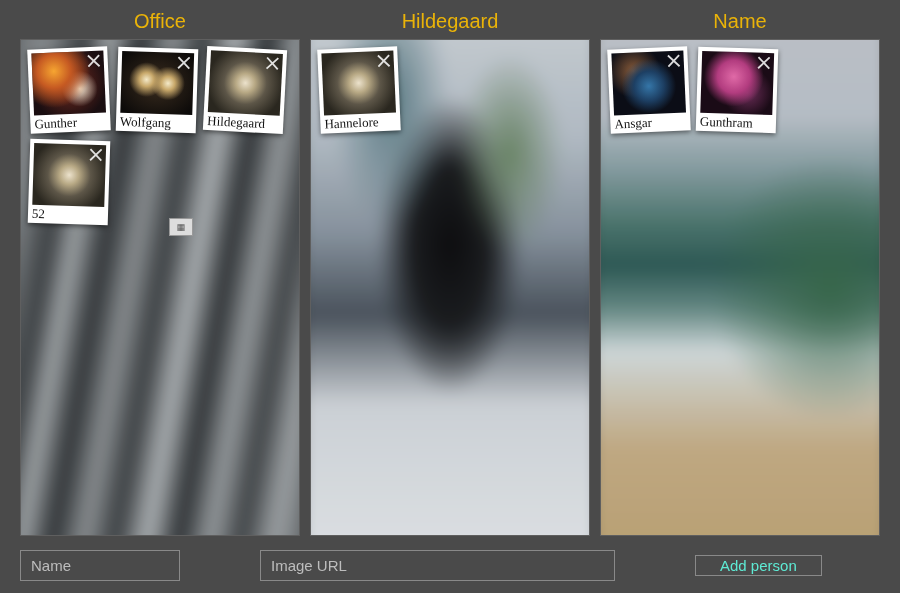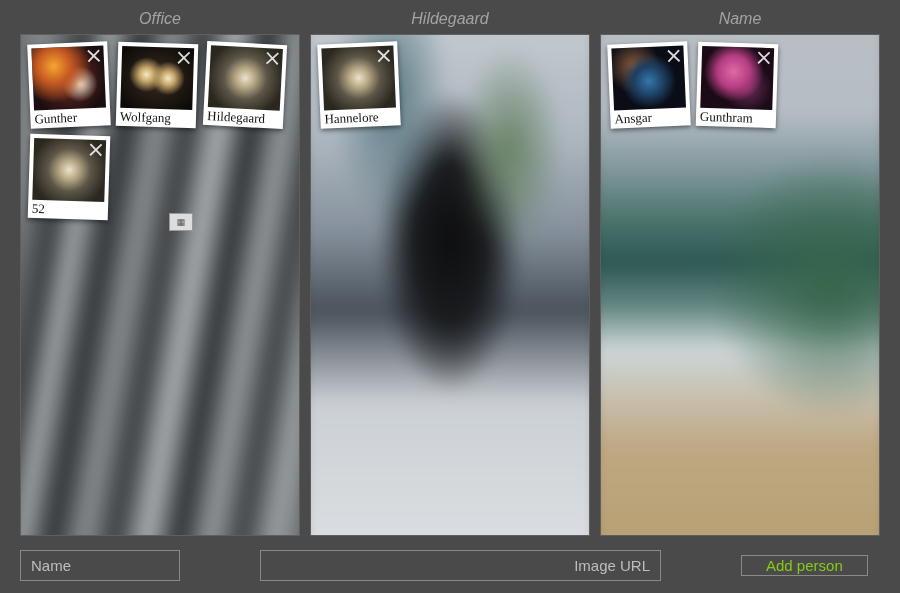--- a/index.html
+++ b/index.html
@@ -21,26 +21,25 @@
     min-height: 0;
   }
   .board {
     display: flex;
     flex-direction: column;
     flex: 1 1 0;
     min-width: 0;
   }
   .board-title {
     text-align: center;
-    font-size: 16px;
+    font-size: 20px;
     font-weight: 300;
-    color: #a3a3a3;
+    color: #eab308;
     padding-bottom: 6px;
     user-select: none;
-    font-style: italic;
   }
   .board-body {
     flex: 1 1 auto;
     border: 1px solid rgba(255,255,255,0.25);
     position: relative;
     overflow: hidden;
     background: #2a2a2a;
   }
   .board-bg {
     position: absolute; inset: 0;
@@ -171,29 +170,29 @@
     font-size: 15px;
     font-weight: 300;
     padding: 6px 10px;
     outline: none;
     font-family: inherit;
   }
   .field::placeholder { color: #bdbdbd; }
   .btn {
     border: 1px solid rgba(255,255,255,0.35);
     background: transparent;
-    color: #84cc16;
+    color: #5eead4;
     font-size: 15px;
     font-weight: 300;
     padding: 1px 24px;
     cursor: pointer;
     font-family: inherit;
   }
   #f-name { width: 160px; }
-  #f-url  { width: 401px; text-align: right; }
+  #f-url  { width: 355px; }
 </style>
 </head>
 <body>
 
 <div class="app">
 
   <div class="boards">
 
     <div class="board">
       <div class="board-title">Office</div>

